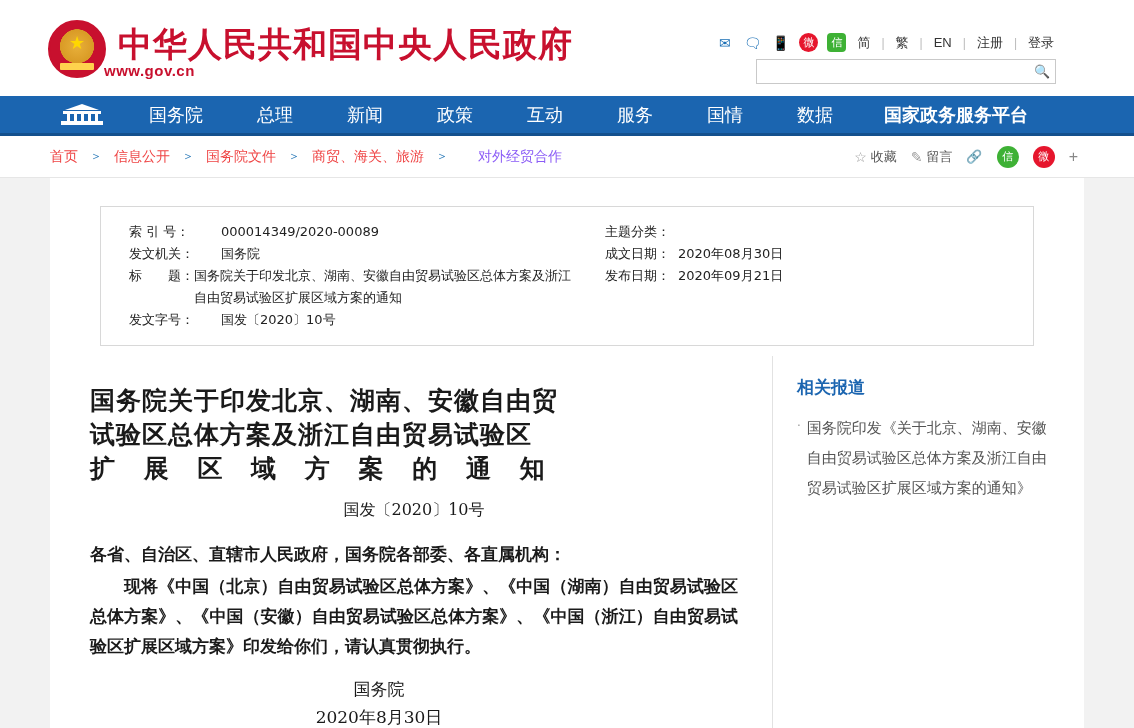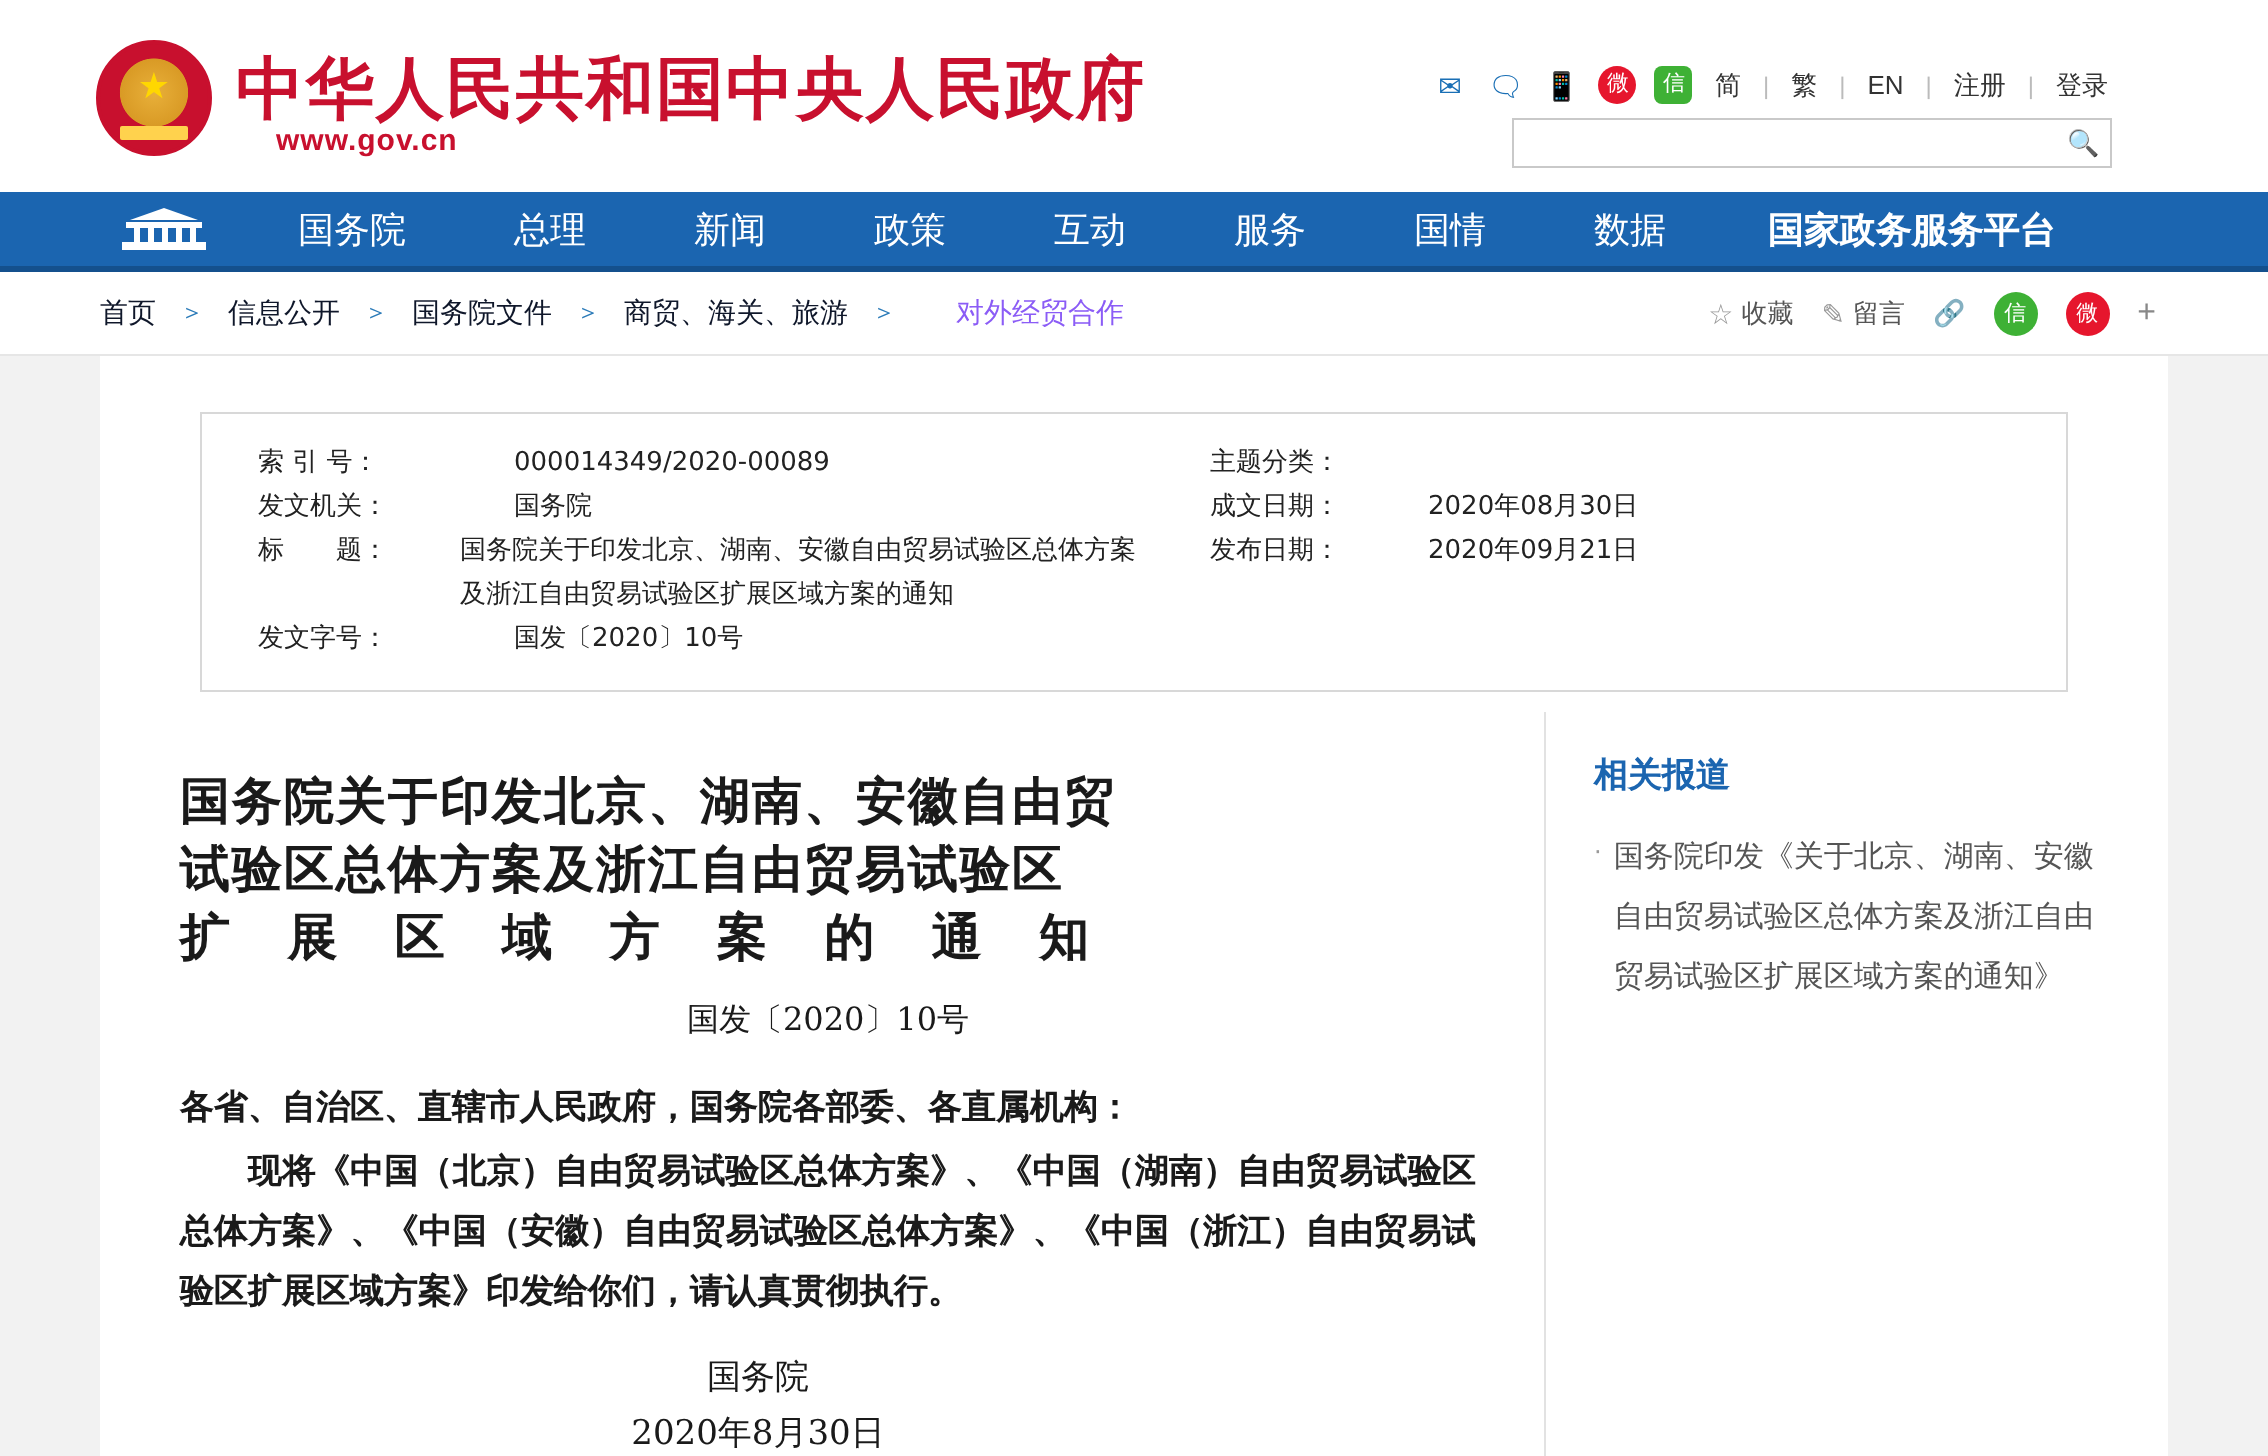--- a/index.html
+++ b/index.html
@@ -41,21 +41,21 @@
   .site-title {
     position: absolute; left: 118px; top: 22px;
     color: #c8102e;
     font-family: "DejaVu Sans", sans-serif;
     font-weight: bold;
     font-size: 34px;
     letter-spacing: 1px;
     white-space: nowrap;
   }
   .site-url {
-    position: absolute; left: 138px; top: 62px;
+    position: absolute; left: 104px; top: 62px;
     color: #c8102e;
     font-size: 15px;
     font-weight: bold;
     letter-spacing: .5px;
   }
 
   .topbar-icons {
     position: absolute; right: 78px; top: 33px;
     display: flex; align-items: center; gap: 9px;
     font-size: 13px; color: #333;
@@ -119,21 +119,21 @@
   
   .crumbbar {
     height: 42px;
     background: #fff;
     display:flex; align-items:center;
     padding-left: 50px;
     position: relative;
     border-bottom: 1px solid #e6e6e6;
   }
   .crumb {
-    font-size: 14px; color: #0f172a; text-decoration:none;
+    font-size: 14px; color: #ef4444; text-decoration:none;
     font-family: "DejaVu Sans", sans-serif;
   }
   .crumb-sep {
     color:#2a7ab8; margin: 0 12px; font-size: 12px;
   }
   .crumb.current { color:#8b5cf6;margin-left:18px; }
   .crumb-tools {
     position:absolute; right: 56px; top: 50%; transform: translateY(-50%);
     display:flex; align-items:center; gap: 14px;
     font-size: 13px; color:#555;
@@ -158,21 +158,21 @@
   }
   .meta {
     margin: 28px 50px 0 50px;
     border: 1px solid #d8d8d8;
     padding: 14px 18px 14px 28px;
     display: flex;
     font-size: 13px;
     color: #333;
   }
   .meta-col { width: 50%; }
-  .meta-row { display:flex; line-height: 22px; gap: 36px; }
+  .meta-row { display:flex; line-height: 22px; }
   .meta-label {
     width: 92px;
     color: #222;
     font-family: "DejaVu Sans", sans-serif;
     white-space: nowrap;
     text-align: justify;
     font-size: 13px;
   }
   .meta-col.right .meta-label { width: 96px; text-align: right; padding-right: 8px;}
   .meta-val {

